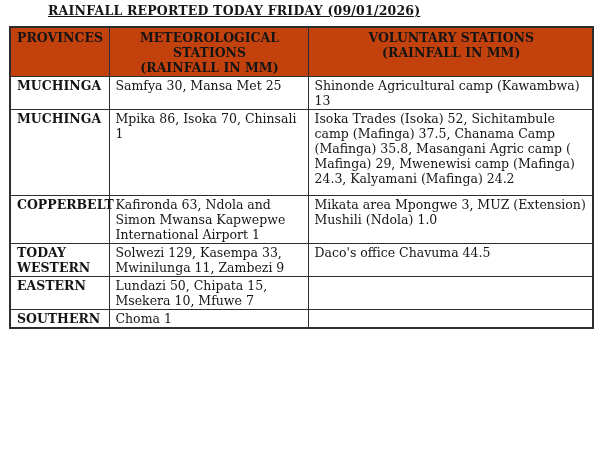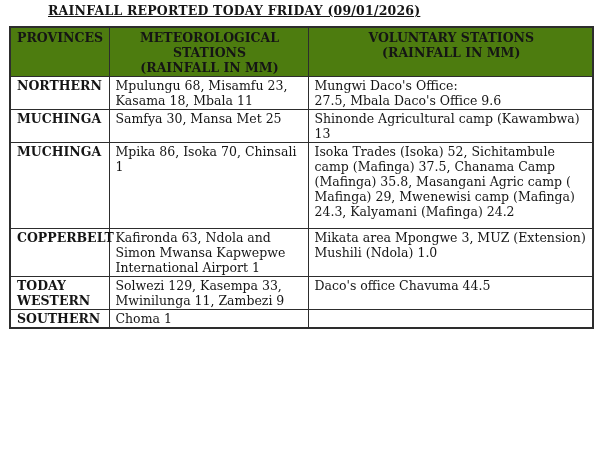--- a/index.html
+++ b/index.html
@@ -31,21 +31,21 @@
     border:2px solid #2d2d2d;
   }
   table.rainfall th, table.rainfall td {
     border:1px solid #2d2d2d;
     vertical-align:top;
     padding:1px 4px 1px 6px;
     font-size:12.5px;
     line-height:15px;
   }
   table.rainfall th {
-    background:#4d7c0f;
+    background:#c2410c;
     font-weight:bold;
     text-align:center;
     white-space:pre-line;
     padding-top:2px;
   }
   table.rainfall th.provinces-hd { text-align:left; }
   td.province { font-weight:bold; white-space:pre-wrap; }
   td.stations { white-space:pre-wrap; }
   td.vol-pad { padding-top:16px; }
   .footer {
@@ -73,46 +73,45 @@
       <tr style="height:45px">
         <th class="provinces-hd">PROVINCES</th>
         <th>METEOROLOGICAL
 STATIONS
 (RAINFALL IN MM)</th>
         <th>VOLUNTARY STATIONS
 (RAINFALL IN MM)</th>
       </tr>
     </thead>
     <tbody>
-      <tr style="height:31px">
-        <td class="province">NORTHERN</td>
-        <td class="stations">Mpulungu 68, Misamfu 23, Kasama 18, Mbala 11</td>
-        <td class="stations">Mungwi Daco's Office:
-27.5, Mbala Daco's Office 9.6</td>
-      </tr>
       <tr style="height:17px">
         <td class="province">MUCHINGA</td>
         <td class="stations">Samfya 30, Mansa Met 25</td>
         <td class="stations">Shinonde Agricultural camp (Kawambwa) 13</td>
       </tr>
       <tr style="height:86px">
         <td class="province">MUCHINGA</td>
         <td class="stations">Mpika 86, Isoka 70, Chinsali 1</td>
         <td class="stations vol-pad">Isoka Trades (Isoka) 52, Sichitambule camp (Mafinga) 37.5, Chanama Camp (Mafinga) 35.8, Masangani Agric camp ( Mafinga) 29, Mwenewisi camp (Mafinga) 24.3, Kalyamani (Mafinga) 24.2</td>
       </tr>
       <tr style="height:44px">
         <td class="province">COPPERBELT</td>
         <td class="stations">Kafironda 63, Ndola and Simon Mwansa Kapwepwe International Airport 1</td>
         <td class="stations">Mikata area Mpongwe 3, MUZ (Extension) Mushili (Ndola) 1.0</td>
       </tr>
       <tr style="height:31px">
         <td class="province">TODAY WESTERN</td>
         <td class="stations">Solwezi 129, Kasempa 33, Mwinilunga 11, Zambezi 9</td>
         <td class="stations">Daco's office Chavuma 44.5</td>
       </tr>
+      <tr style="height:30px">
+        <td class="province">EASTERN</td>
+        <td class="stations">Lundazi 50, Chipata 15, Msekera 10, Mfuwe 7</td>
+        <td class="stations"></td>
+      </tr>
       <tr style="height:17px">
         <td class="province">SOUTHERN</td>
         <td class="stations">Choma 1</td>
         <td class="stations"></td>
       </tr>
     </tbody>
   </table>
 
   <div class="footer">
     <div>Ministry of Green Economy and Environment.</div>

